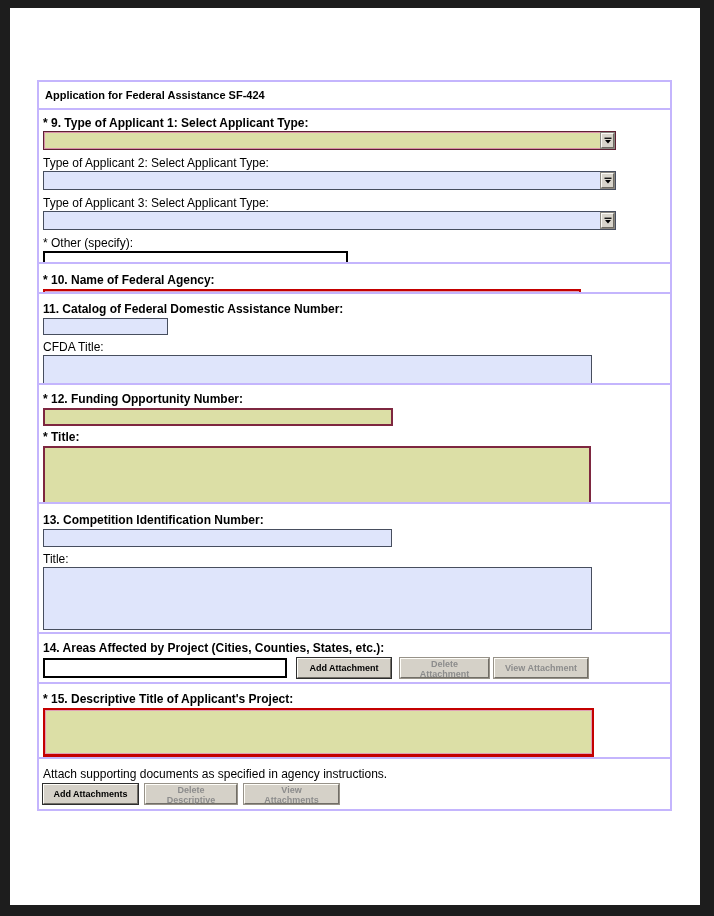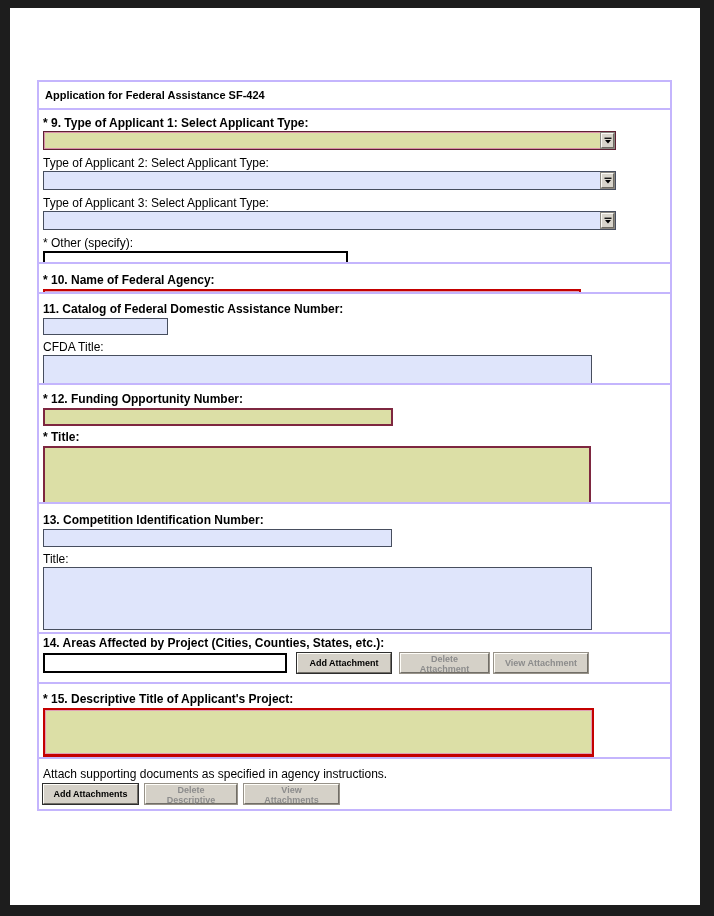--- a/index.html
+++ b/index.html
@@ -101,21 +101,21 @@
     </div>
 
     <div class="sec" style="height:132px;">
       <span class="lbl b" style="margin-top:7px;">13. Competition Identification Number:</span>
       <input class="fld opt" style="margin-top: 4px; width: 349px; height: 18px;" value="">
       <span class="lbl" style="margin-top:7px;">Title:</span>
       <textarea class="fld opt" style="margin-top: 3px; width: 549px; height: 63px;"></textarea>
     </div>
 
     <div class="sec" style="height:52px;">
-      <span class="lbl b" style="">14. Areas Affected by Project (Cities, Counties, States, etc.):</span>
+      <span class="lbl b" style="margin-top:5px;">14. Areas Affected by Project (Cities, Counties, States, etc.):</span>
       <div class="row" style="margin-top:5px;">
         <input class="fld white-input" style="width: 244px; height: 20px;" value="">
         <button class="btn btn-on" style="margin-left:10px;width:94px;text-align:center;">Add Attachment</button>
         <button class="btn btn-off" style="margin-left:9px;width:89px;">Delete Attachment</button>
         <button class="btn btn-off" style="margin-left:5px;width:94px;">View Attachment</button>
       </div>
     </div>
 
     <div class="sec" style="height:77px;">
       <span class="lbl b" style="margin-top:6px;">* 15. Descriptive Title of Applicant's Project:</span>

